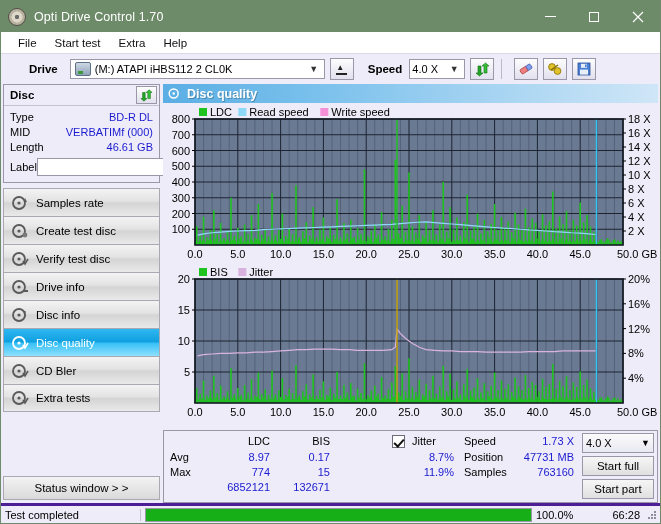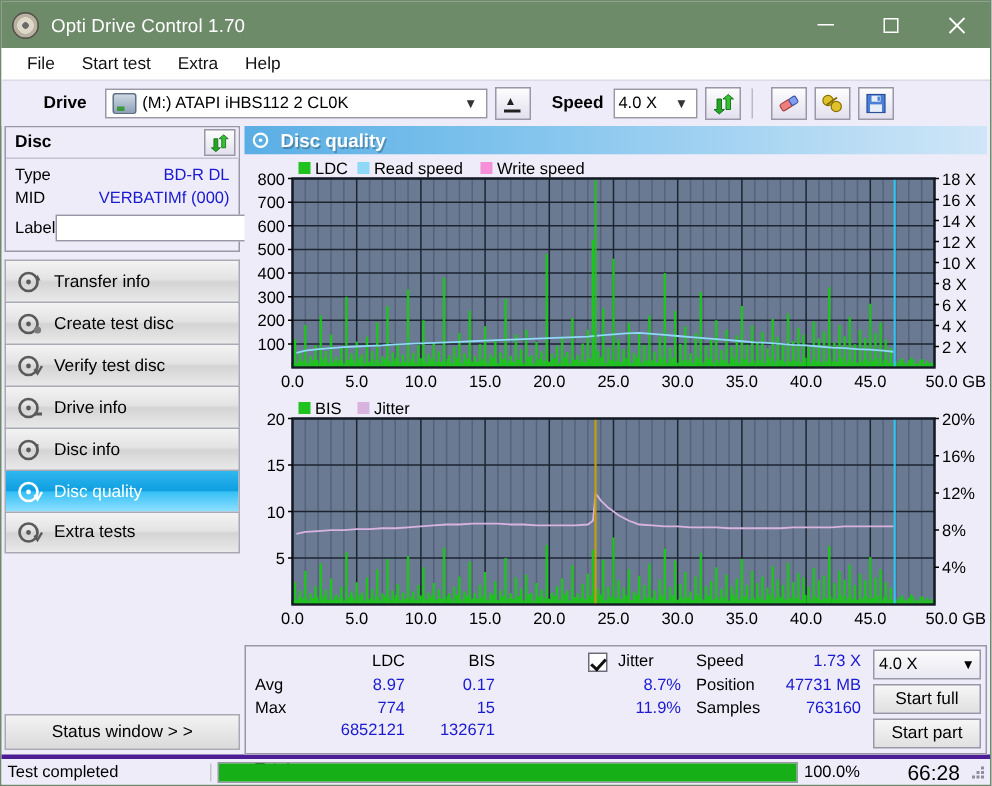--- a/index.html
+++ b/index.html
@@ -118,21 +118,21 @@
             border:1px solid #9a98a8; display:flex; align-items:center; padding:0 3px; font-size:11px;}
 
   
   .statusbar { height:20px; flex:0 0 auto; background:#eeecf8; display:flex; align-items:center;
                border-top:3px solid #4c1d95; }
   .sb-text { width:140px; padding-left:4px; font-size:11px; border-right:1px solid #c4c2d2; }
   .sb-prog { flex:1 1 auto; height:14px; margin:0 4px; background:#ffffff;
              border:1px solid #9a98a8; position:relative; }
   .sb-prog i { display:block; height:100%; background:#17af17; }
   .sb-pct { width:52px; font-size:11px; text-align:left; }
-  .sb-time { width:58px; font-size:14px; text-align:right; padding-right:6px; }
+  .sb-time { width:58px; font-size:11px; text-align:right; padding-right:6px; }
   .grip { width:12px; height:12px; margin-right:2px; position:relative; }
   .grip i{ position:absolute; width:2px; height:2px; background:#8f8d9d; }
 </style>
 </head>
 <body>
 
 <div class="window">
 
   <div class="titlebar">
     <div class="title-icon"></div>
@@ -222,41 +222,45 @@
         </div>
         <div class="disc-body">
           <div class="drow">
             <span class="k">Type</span>
             <span class="v">BD-R DL</span>
           </div>
           <div class="drow">
             <span class="k">MID</span>
             <span class="v">VERBATIMf (000)</span>
           </div>
+          <div class="drow">
+            <span class="k">Length</span>
+            <span class="v">46.61 GB</span>
+          </div>
           <div class="label-row">
             <span class="k">Label</span>
             <input class="label-input" type="text" value="" placeholder="" style="">
             <div class="cd-btn">
               <svg width="14" height="14" viewBox="0 0 14 14">
                 <circle cx="7" cy="7" r="6" fill="#d8cf55" stroke="#8a8220" stroke-width=".8"></circle>
                 <circle cx="7" cy="7" r="2" fill="#f4f0c0" stroke="#8a8220" stroke-width=".6"></circle>
               </svg>
             </div>
           </div>
         </div>
       </div>
 
       <div class="nav">
         <div class="navbtn">
           <svg class="ni" viewBox="0 0 18 16">
               <circle cx="8" cy="8" r="6" fill="none" stroke="#5a5a5a" stroke-width="1.8"></circle>
               <circle cx="8" cy="8" r="1.6" fill="#5a5a5a"></circle>
               <path d="M14 3 L16 7 L13 7 Z" fill="#5a5a5a"></path>
             </svg>
-          <span>Transfer info</span>
+          <span>Samples rate</span>
         </div>
         <div class="navbtn">
           <svg class="ni" viewBox="0 0 18 16">
               <circle cx="8" cy="8" r="6" fill="none" stroke="#5a5a5a" stroke-width="1.8"></circle>
               <circle cx="8" cy="8" r="1.6" fill="#5a5a5a"></circle>
               <circle cx="14" cy="12" r="2.4" fill="#7a7a7a"></circle>
             </svg>
           <span>Create test disc</span>
         </div>
         <div class="navbtn">
@@ -283,20 +287,28 @@
             </svg>
           <span>Disc info</span>
         </div>
         <div class="navbtn active">
           <svg class="ni" viewBox="0 0 18 16">
               <circle cx="8" cy="8" r="6" fill="none" stroke="#ffffff" stroke-width="1.8"></circle>
               <circle cx="8" cy="8" r="1.6" fill="#ffffff"></circle>
               <path d="M12 10 L14 13 L17 8" stroke="#ffffff" stroke-width="1.6" fill="none"></path>
             </svg>
           <span>Disc quality</span>
+        </div>
+        <div class="navbtn">
+          <svg class="ni" viewBox="0 0 18 16">
+              <circle cx="8" cy="8" r="6" fill="none" stroke="#5a5a5a" stroke-width="1.8"></circle>
+              <circle cx="8" cy="8" r="1.6" fill="#5a5a5a"></circle>
+              <path d="M12 10 L14 13 L17 8" stroke="#5a5a5a" stroke-width="1.6" fill="none"></path>
+            </svg>
+          <span>CD Bler</span>
         </div>
         <div class="navbtn">
           <svg class="ni" viewBox="0 0 18 16">
               <circle cx="8" cy="8" r="6" fill="none" stroke="#5a5a5a" stroke-width="1.8"></circle>
               <circle cx="8" cy="8" r="1.6" fill="#5a5a5a"></circle>
               <path d="M12 10 L14 13 L17 8" stroke="#5a5a5a" stroke-width="1.6" fill="none"></path>
             </svg>
           <span>Extra tests</span>
         </div>
       </div>

